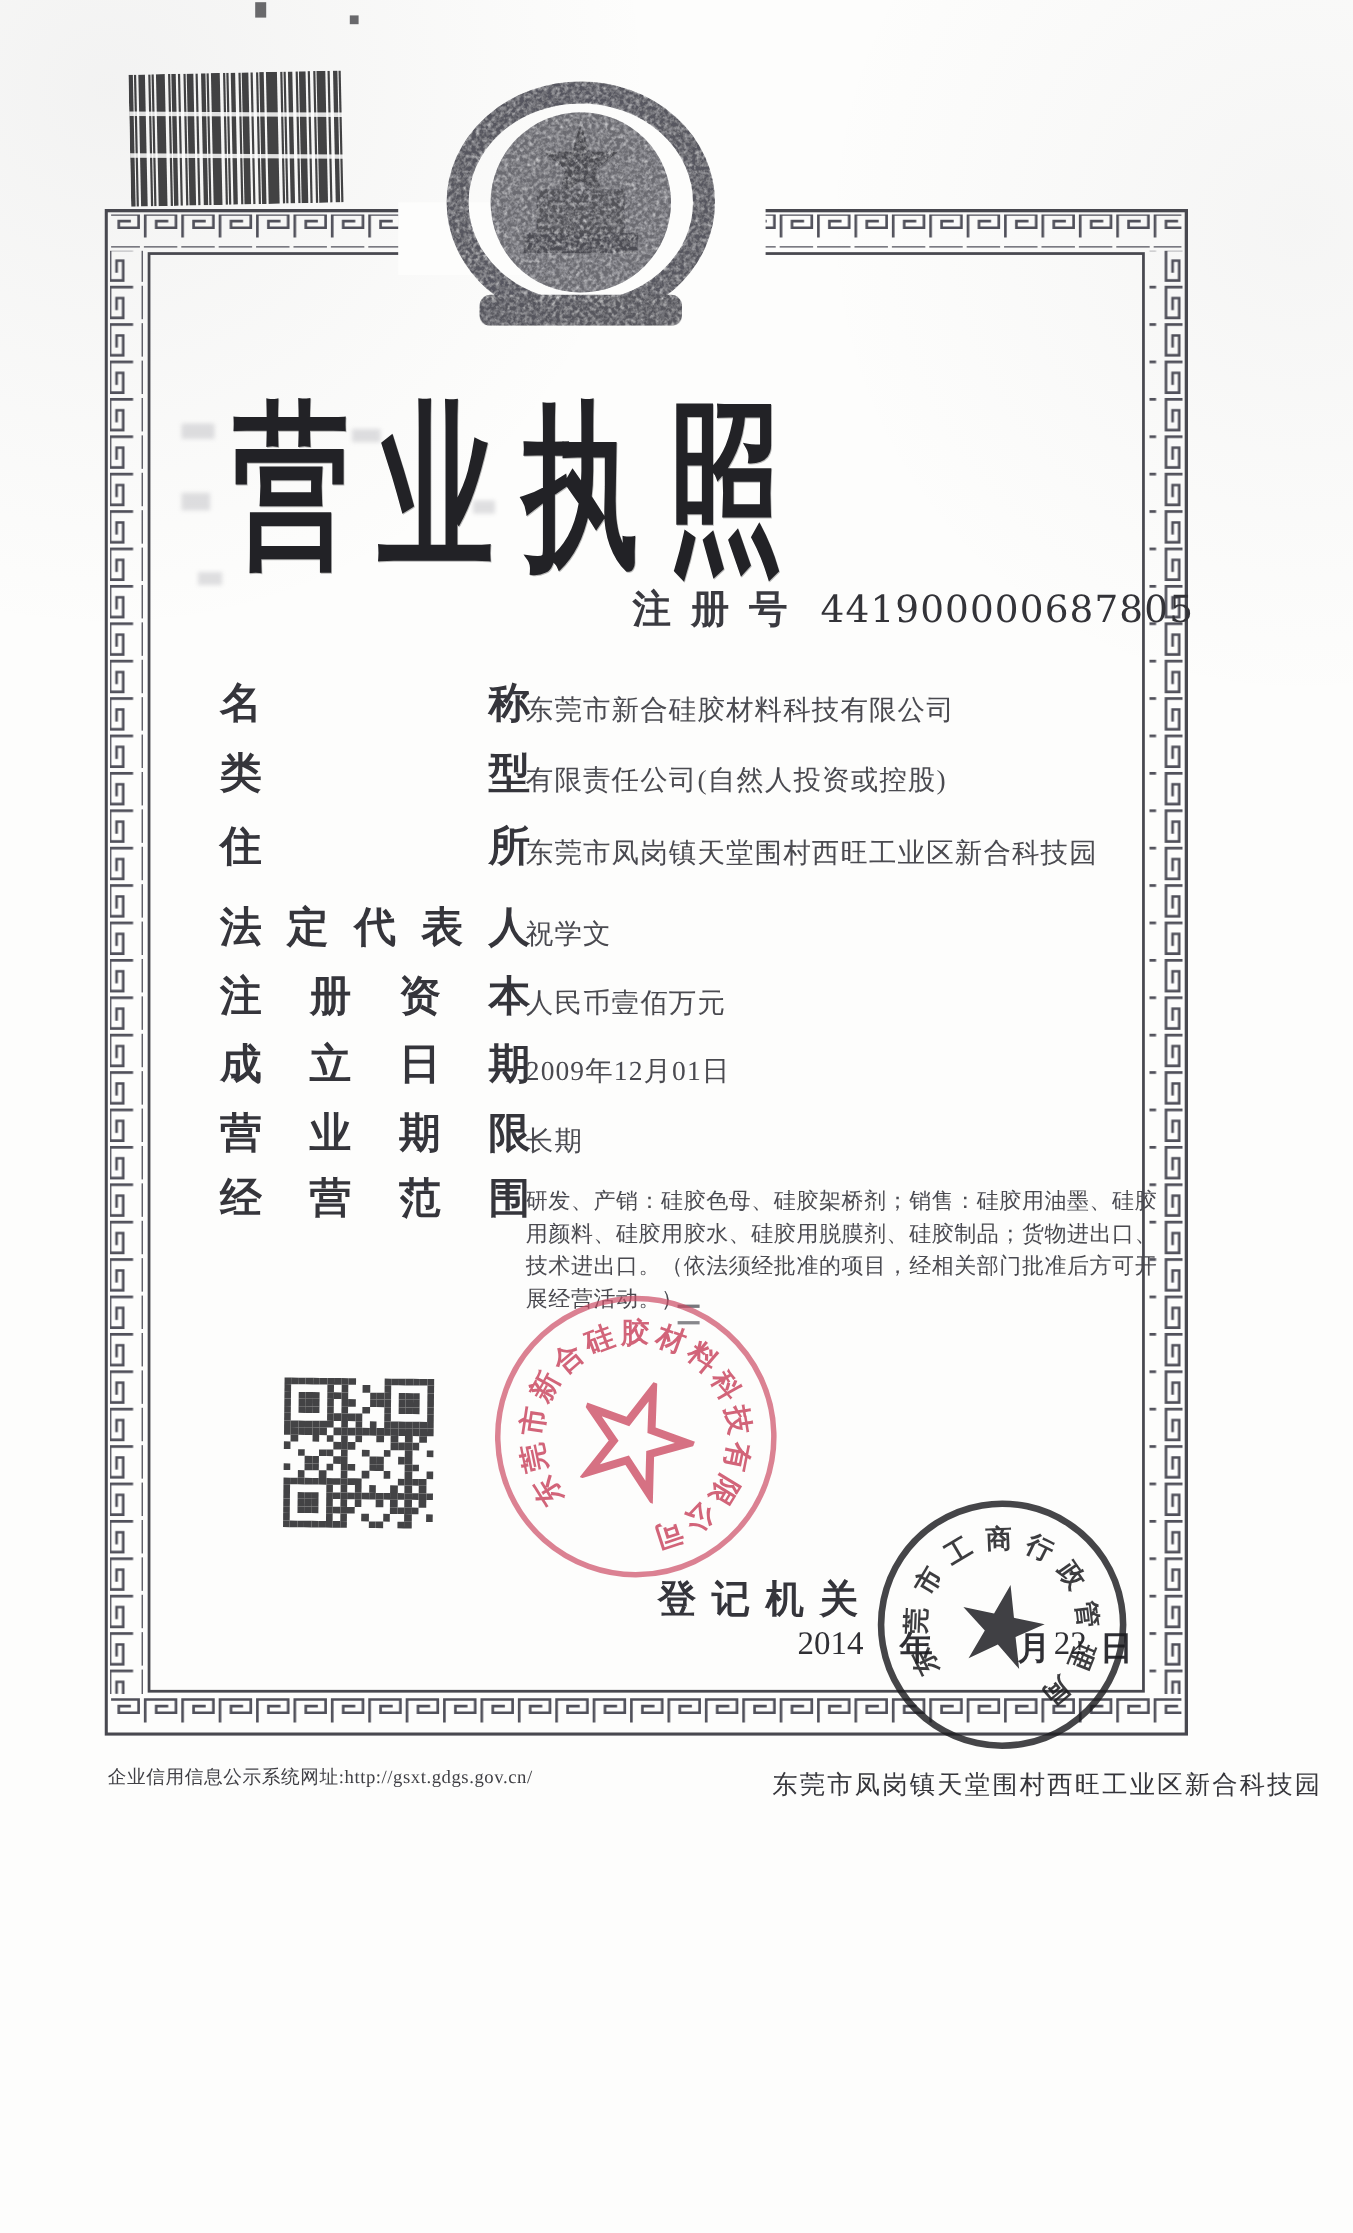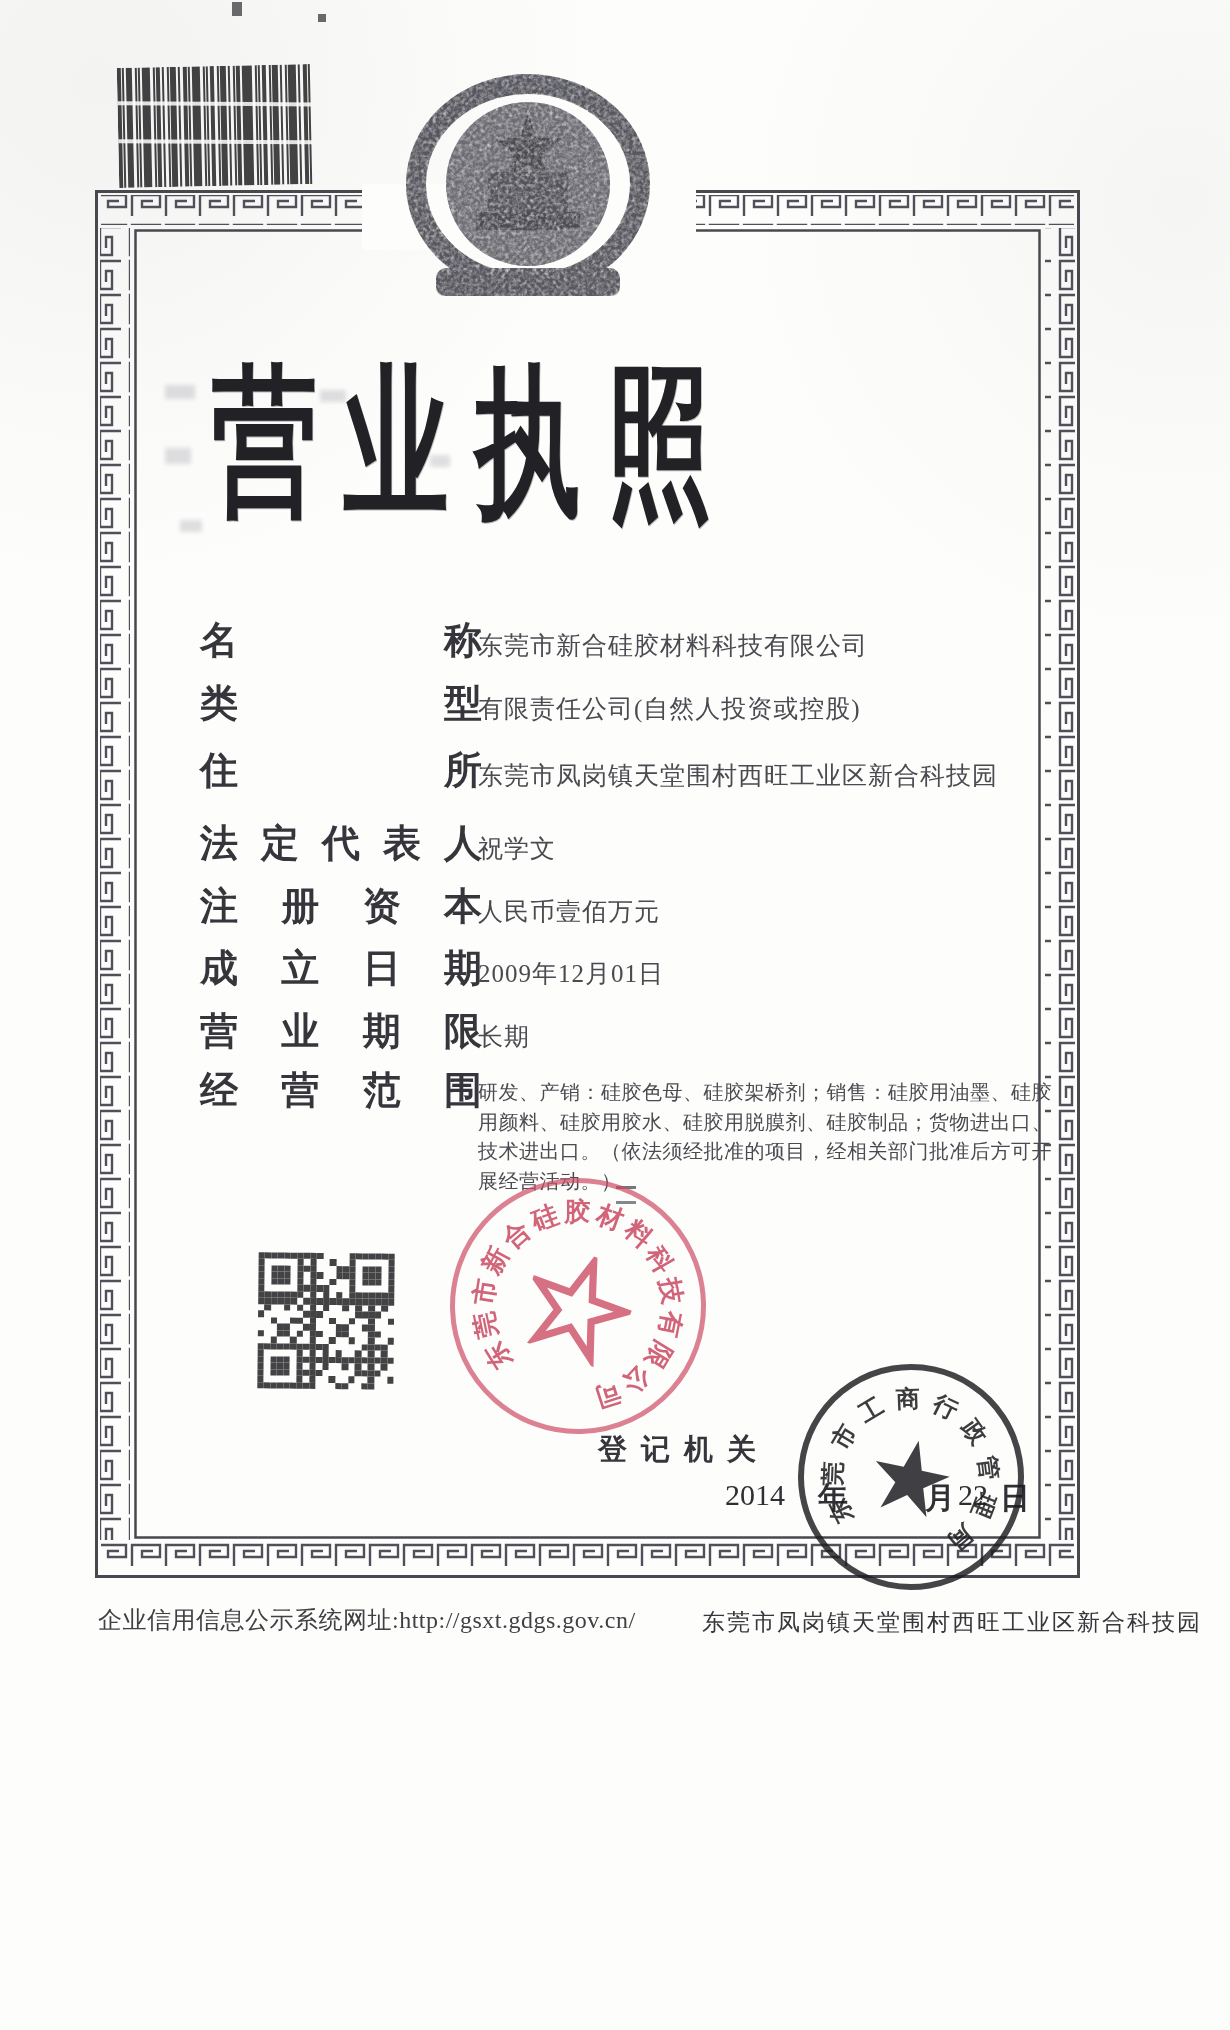--- a/index.html
+++ b/index.html
@@ -46,25 +46,25 @@
   .seal{position:absolute;border-radius:50%;z-index:5;}
   .seal .circ-ch{position:absolute;left:50%;top:50%;font-weight:700;transform-origin:center;white-space:pre;}
   .seal .star{position:absolute;left:50%;top:50%;transform:translate(-50%,-50%);}
   .seal-red{left:450px;top:1178px;width:246px;height:246px;border:5px solid rgba(203,74,99,.75);
     transform:rotate(20deg);opacity:.92;}
   .seal-red .circ-ch{font-size:26px;color:rgba(197,58,85,.85);}
   .stamp-black{left:798px;top:1364px;width:214px;height:214px;border:6px solid rgba(28,28,32,.88);
     transform:rotate(12deg);z-index:6;opacity:.93;}
   .stamp-black .circ-ch{font-size:24px;color:rgba(28,28,32,.92);}
   
-  .registry-label{position:absolute;left:598px;top:1430px;z-index:4;font-size:29px;font-weight:700;
+  .registry-label{position:absolute;left:598px;top:1430px;z-index:4;font-size:35px;font-weight:700;
     letter-spacing:14px;color:#35353b;white-space:nowrap;}
   .dateline{position:absolute;top:1478px;z-index:4;font-size:30px;color:#2f2f34;white-space:nowrap;}
   
-  .footer-left{position:absolute;left:98px;top:1604px;font-size:24px;color:#3f3f44;letter-spacing:.5px;z-index:4;}
+  .footer-left{position:absolute;left:98px;top:1604px;font-size:17px;color:#3f3f44;letter-spacing:.5px;z-index:4;}
   .footer-right{position:absolute;left:702px;top:1607px;font-size:23px;color:#36363b;letter-spacing:2px;z-index:4;}
   
   .smudge{position:absolute;background:#9a9aa2;opacity:.30;filter:blur(2px);z-index:2;}
   .speck{position:absolute;background:#3a3a3e;opacity:.75;filter:blur(.5px);z-index:2;}
   .mark-lines{position:absolute;left:616px;top:1186px;width:20px;height:12px;z-index:4;
     border-top:3px solid #55555c;border-bottom:3px solid #6a6a70;opacity:.8;}
 </style>
 </head>
 <body>
 
@@ -148,20 +148,24 @@
       <polygon points="80,18 84,31 97,31 87,39 90,52 80,44 70,52 73,39 63,31 76,31" fill="#3c3c42"></polygon>
       <rect x="60" y="48" width="40" height="22" fill="#44444b"></rect>
       <rect x="54" y="68" width="52" height="9" fill="#3e3e45"></rect>
       <rect x="34" y="96" width="92" height="14" rx="5" fill="#4a4a51"></rect>
     </g>
   </svg>
 
 
   <div class="title">营业执照</div>
 
+  <div class="regline">
+    <span class="lab">注册号</span>
+    <span class="val">441900000687805</span>
+  </div>
 
   <div class="row" style="top:620px">
     <div class="flabel">名称</div>
     <div class="fvalue">东莞市新合硅胶材料科技有限公司</div>
   </div>
   <div class="row" style="top:683px">
     <div class="flabel">类型</div>
     <div class="fvalue">有限责任公司(自然人投资或控股)</div>
   </div>
   <div class="row" style="top:750px">

